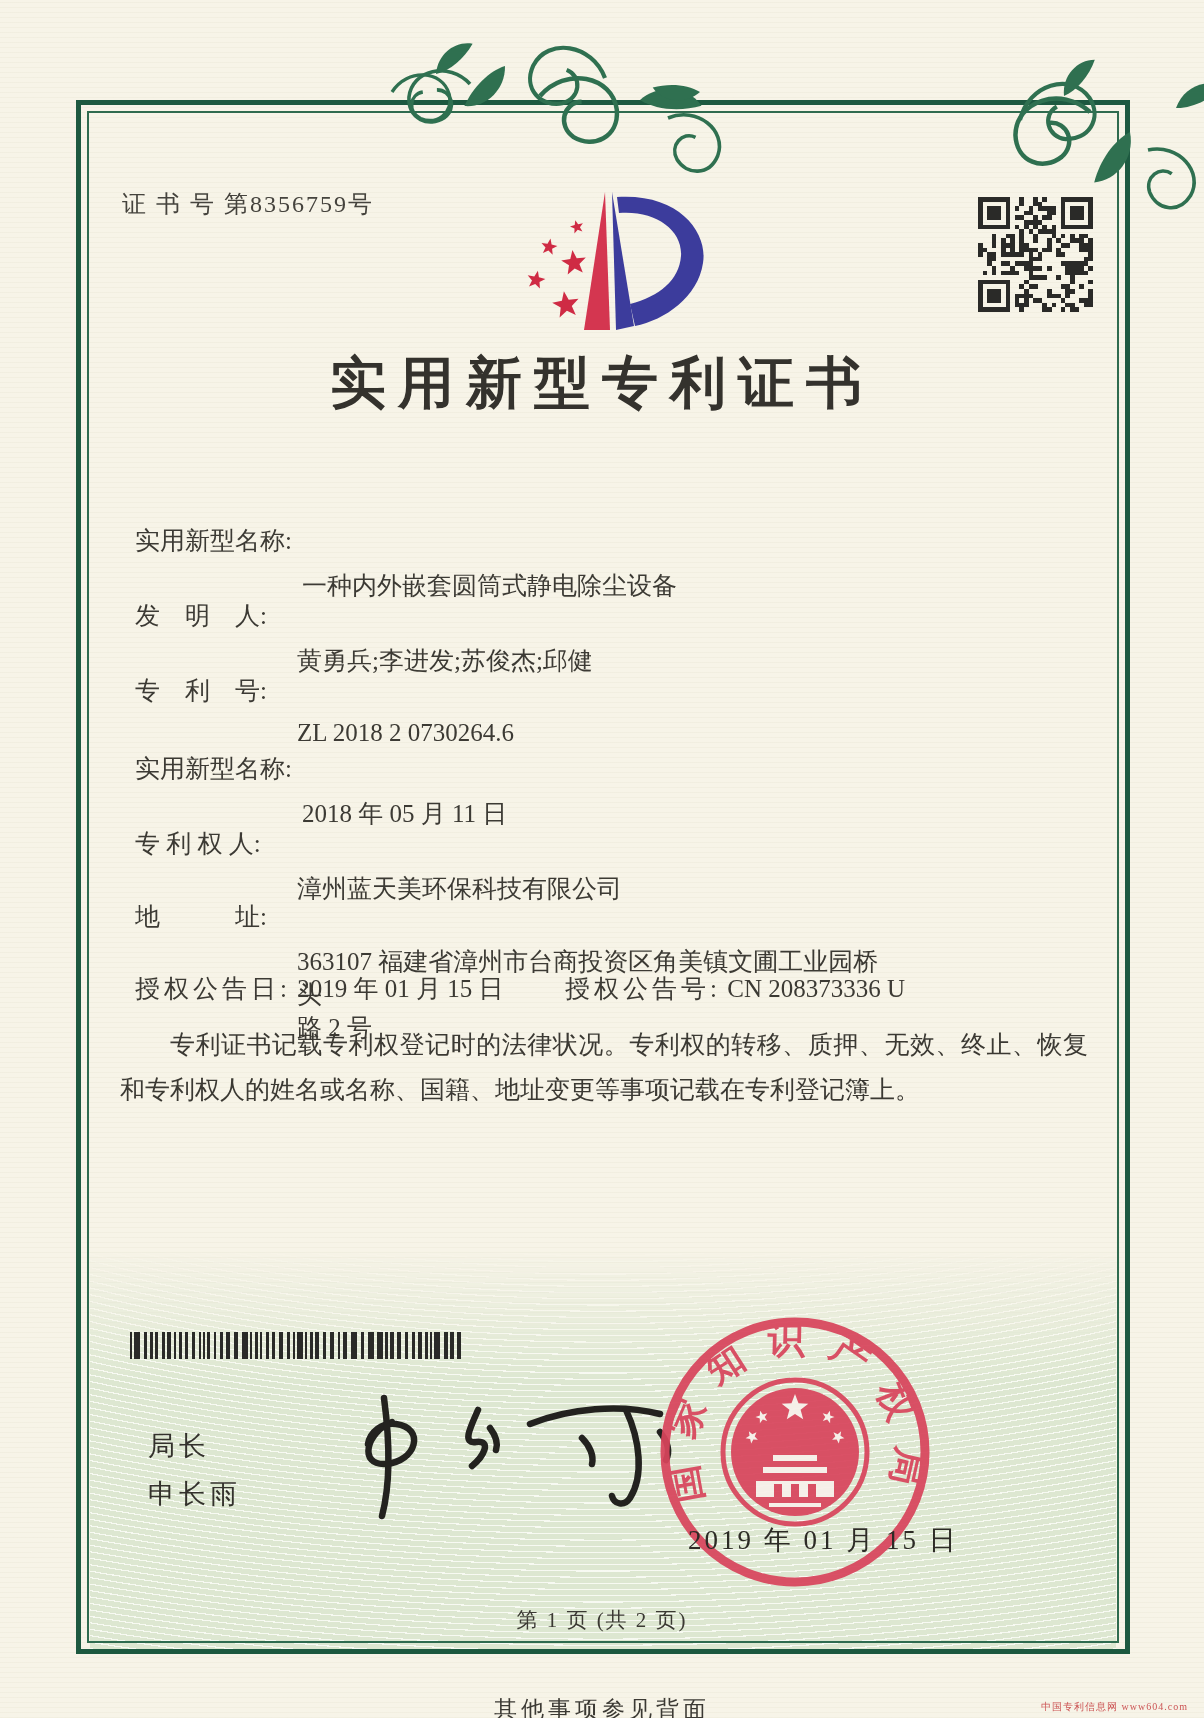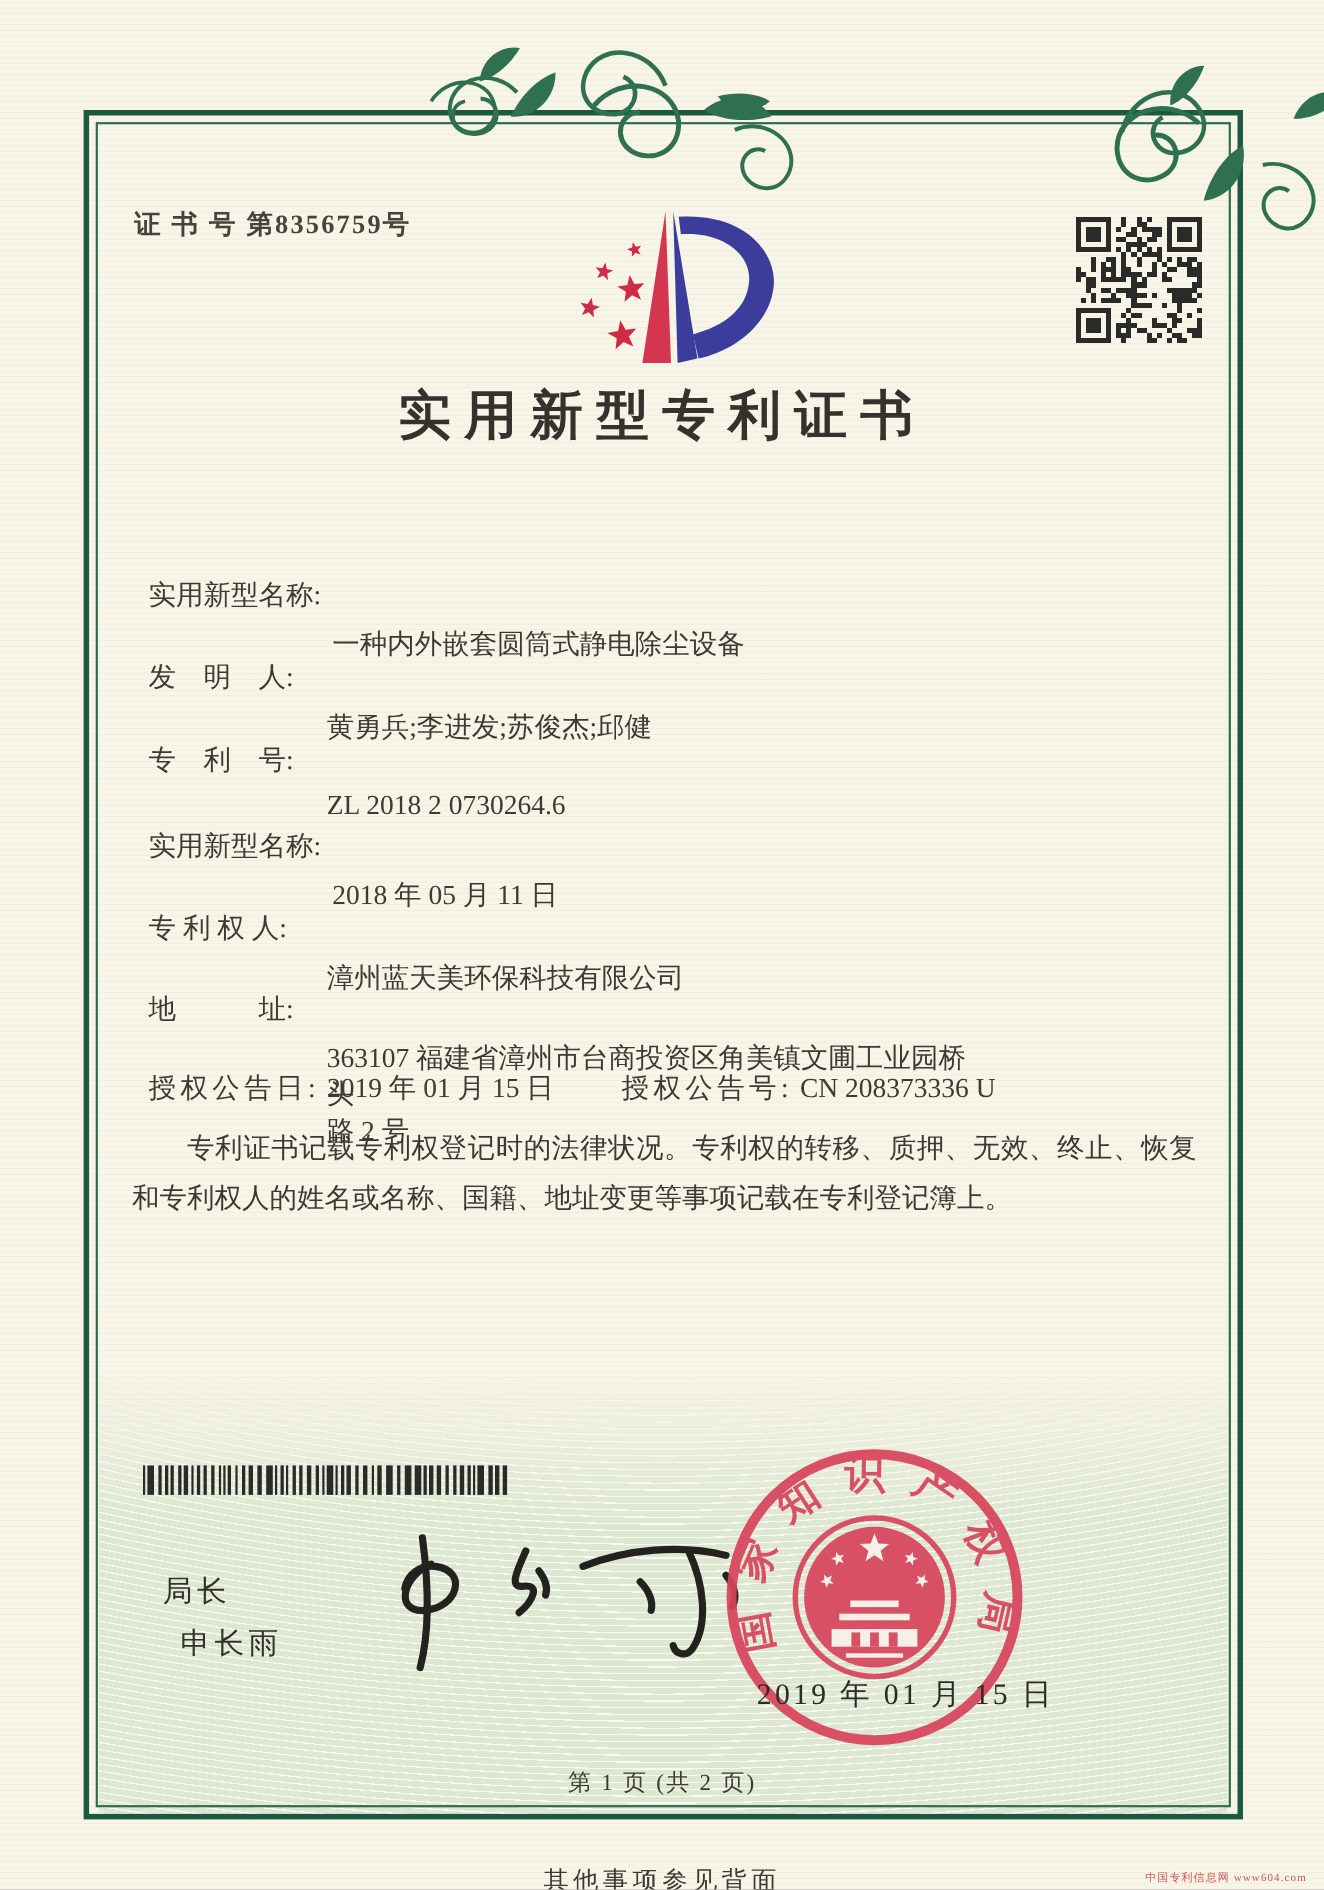--- a/index.html
+++ b/index.html
@@ -16,41 +16,41 @@
   
   .waves{
     position:absolute;left:90px;right:88px;top:1250px;height:400px;
     background-color:#dde7d1;
     background-image:repeating-radial-gradient(ellipse 1600px 900px at 50% -620px,
       rgba(252,253,248,0.85) 0 2px, rgba(221,231,209,0) 2px 11px);
     -webkit-mask-image:linear-gradient(to bottom,transparent 0,#000 130px);
     mask-image:linear-gradient(to bottom,transparent 0,#000 130px);
   }
   .ornament{position:absolute;left:0;top:0;width:1204px;height:230px;pointer-events:none;}
-  .cert-no{position:absolute;left:122px;top:188px;font-size:24px;letter-spacing:2px;color:#45433d;font-weight:bold;}
+  .cert-no{position:absolute;left:122px;top:188px;font-size:24px;letter-spacing:2px;color:#45433d;}
   .logo{position:absolute;left:495px;top:185px;}
   .qr{position:absolute;left:978px;top:197px;width:115px;height:115px;}
   .title{position:absolute;left:0;right:0;top:346px;text-align:center;
-         font-size:48px;font-weight:bold;letter-spacing:12px;color:#34322d;}
+         font-size:56px;font-weight:bold;letter-spacing:12px;color:#34322d;}
   .row{position:absolute;left:135px;display:flex;font-size:25px;color:#3c3a34;}
   .row .lbl{display:inline-block;min-width:152px;white-space:pre;}
   .row .val{margin-left:10px;white-space:pre-wrap;margin-top:45px;}
   .addr-val{width:600px;}
   .addr-l2{display:block;}
   .grant-left{position:absolute;left:135px;top:972px;font-size:25px;text-align:right;}
   .grant-right{position:absolute;left:565px;top:972px;font-size:25px;}
   .grant-left .lbl,.grant-right .lbl{letter-spacing:4px;}
   .paras{position:absolute;left:120px;top:1022px;width:968px;font-size:25px;
          line-height:45px;text-align:justify;color:#3b3933;}
   .paras p{margin:0;text-indent:2em;}
   .barcode{position:absolute;left:130px;top:1332px;width:332px;height:27px;}
   .issuer-title{position:absolute;left:148px;top:1428px;font-size:27px;
     font-family:"Liberation Sans","DejaVu Sans",sans-serif;color:#33312c;letter-spacing:4px;}
   .issuer-name{position:absolute;left:148px;top:1476px;font-size:27px;
-    font-family:Liberation Mono, monospace;color:#33312c;letter-spacing:4px;margin-left:16px;}
+    font-family:Liberation Mono, monospace;color:#33312c;letter-spacing:4px;}
   .sig{position:absolute;left:330px;top:1388px;}
   .seal{position:absolute;left:648px;top:1305px;opacity:0.93;}
   .seal-date{position:absolute;left:688px;top:1522px;font-size:27px;letter-spacing:3px;color:#2d2b26;z-index:5;}
   .page-num{position:absolute;left:0;right:0;top:1606px;text-align:center;font-size:21px;color:#3b3933;letter-spacing:2px;}
   .back-note{position:absolute;left:0;right:0;top:1678px;text-align:center;font-size:23px;color:#3b3933;letter-spacing:4px;margin-top:16px;}
   .wm{position:absolute;right:16px;top:1700px;font-size:10px;color:#cc5555;letter-spacing:1px;}
 </style>
 </head>
 <body>
 

